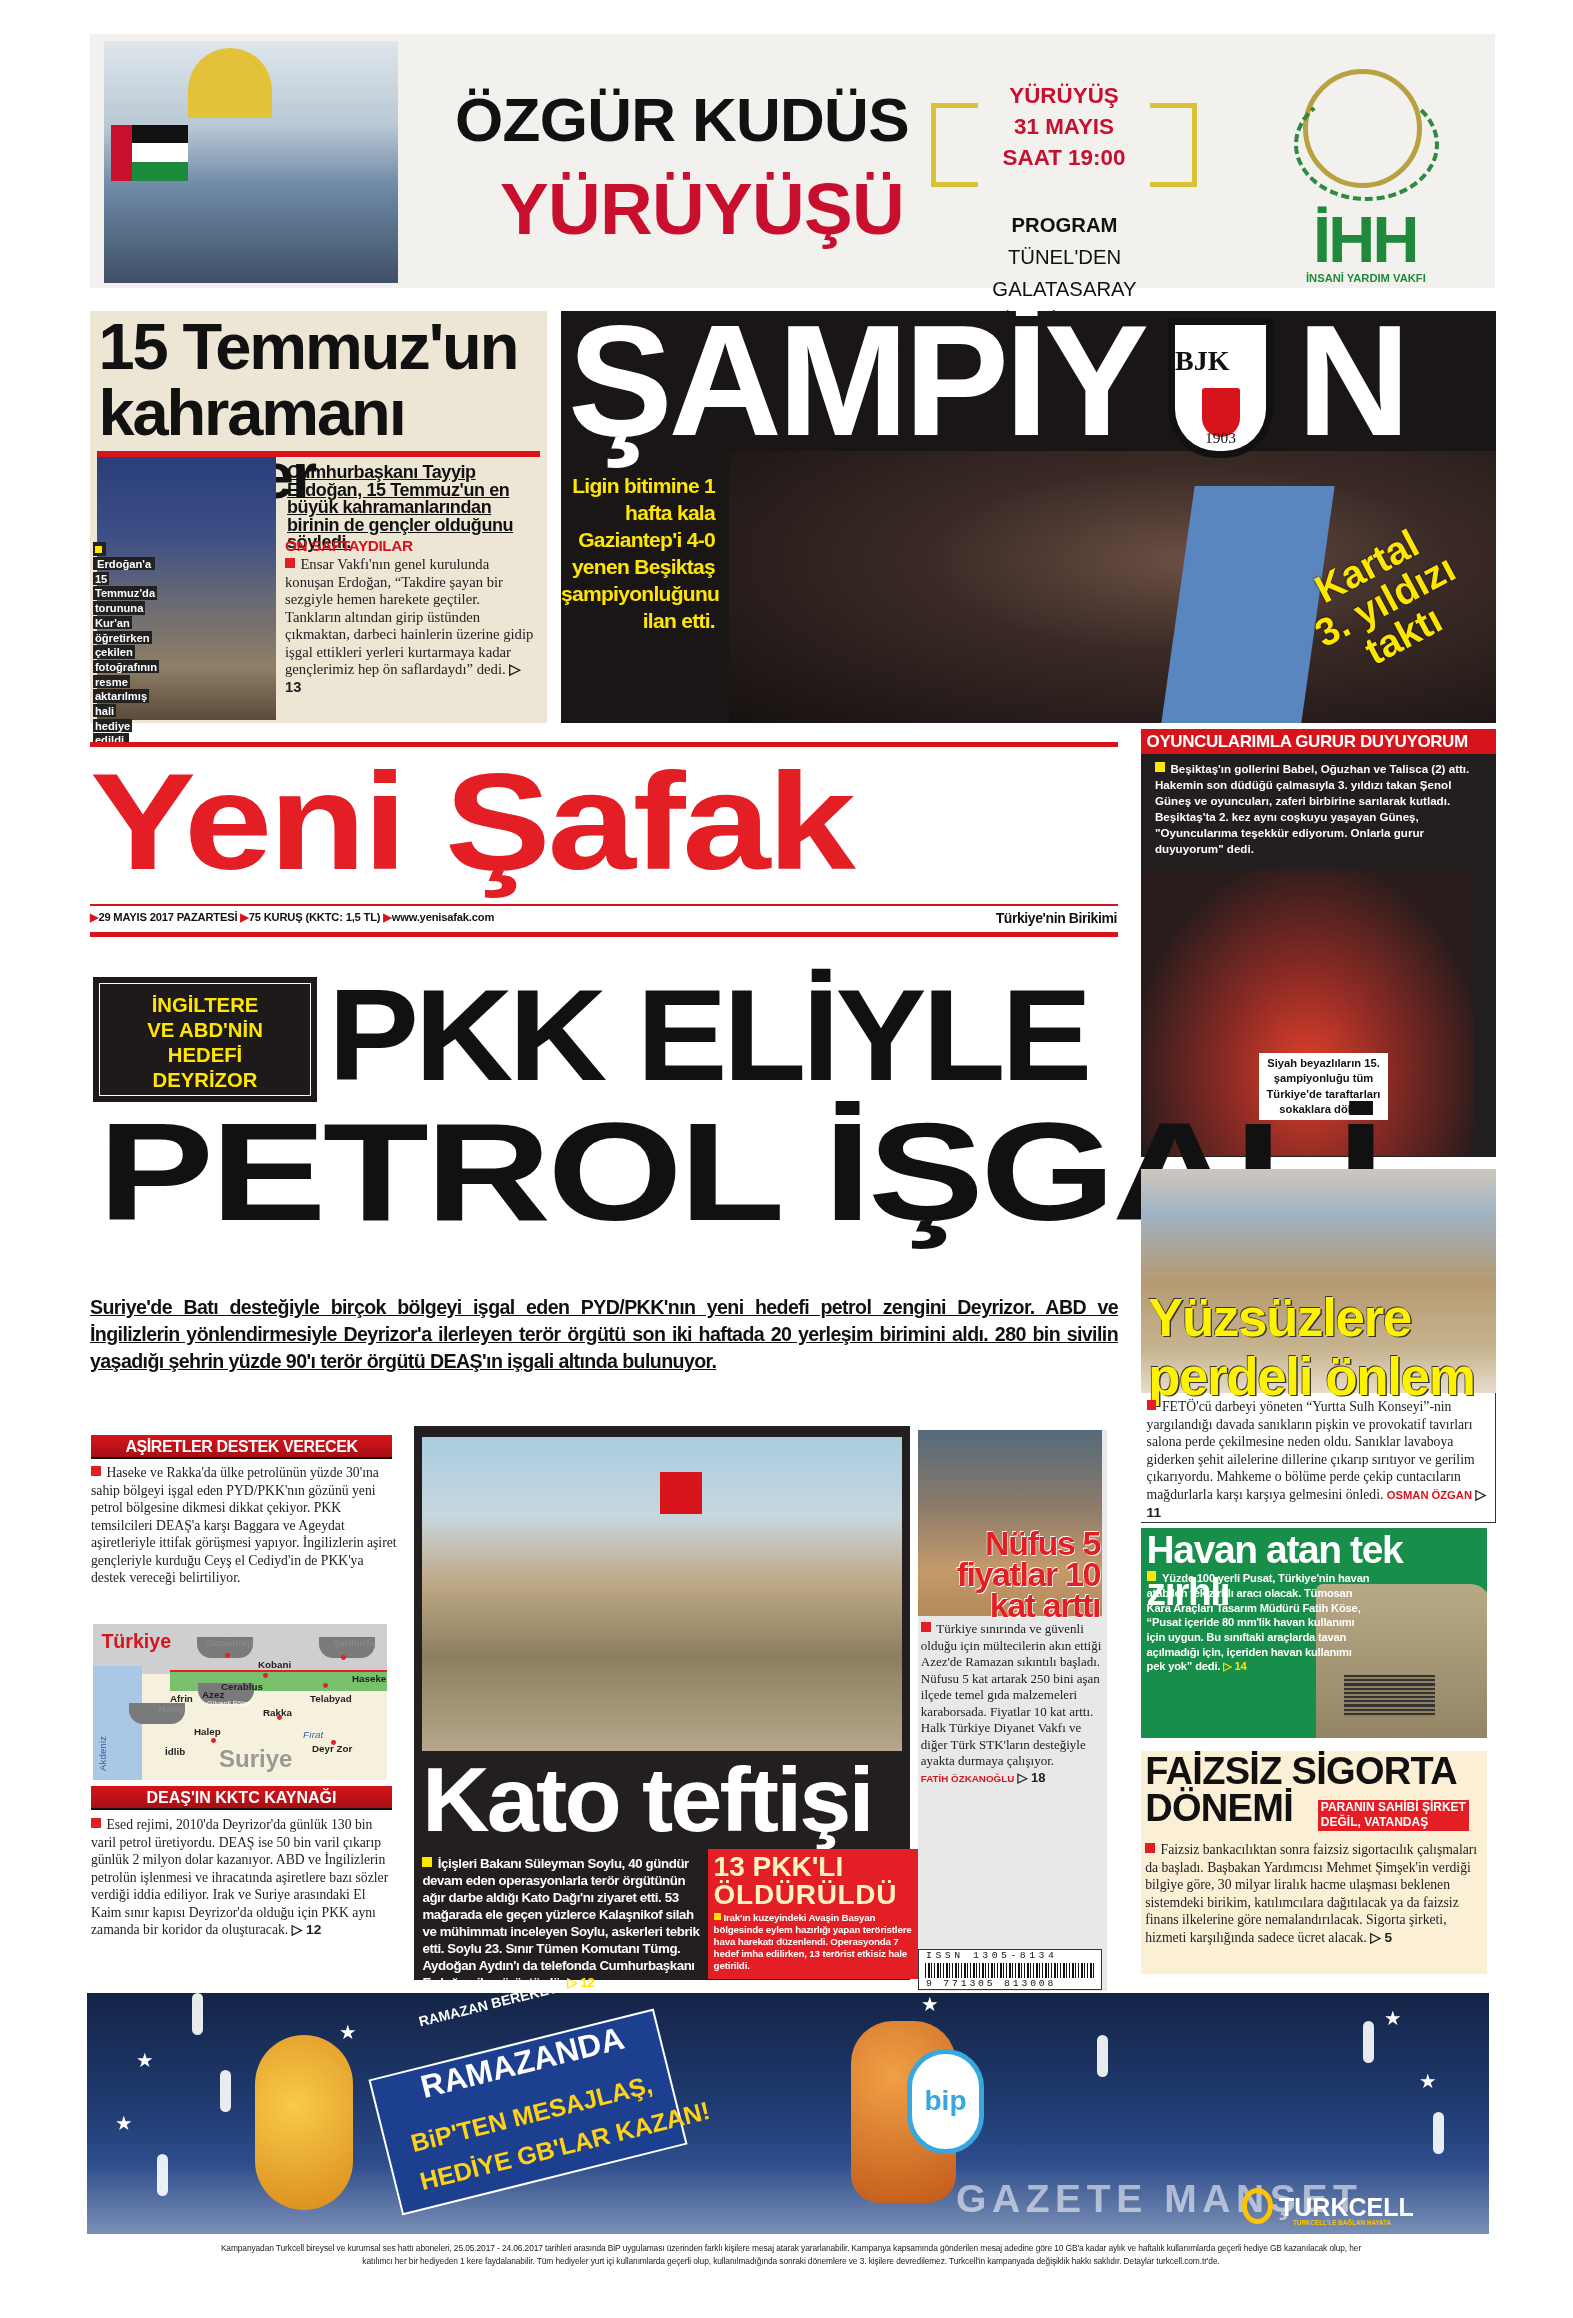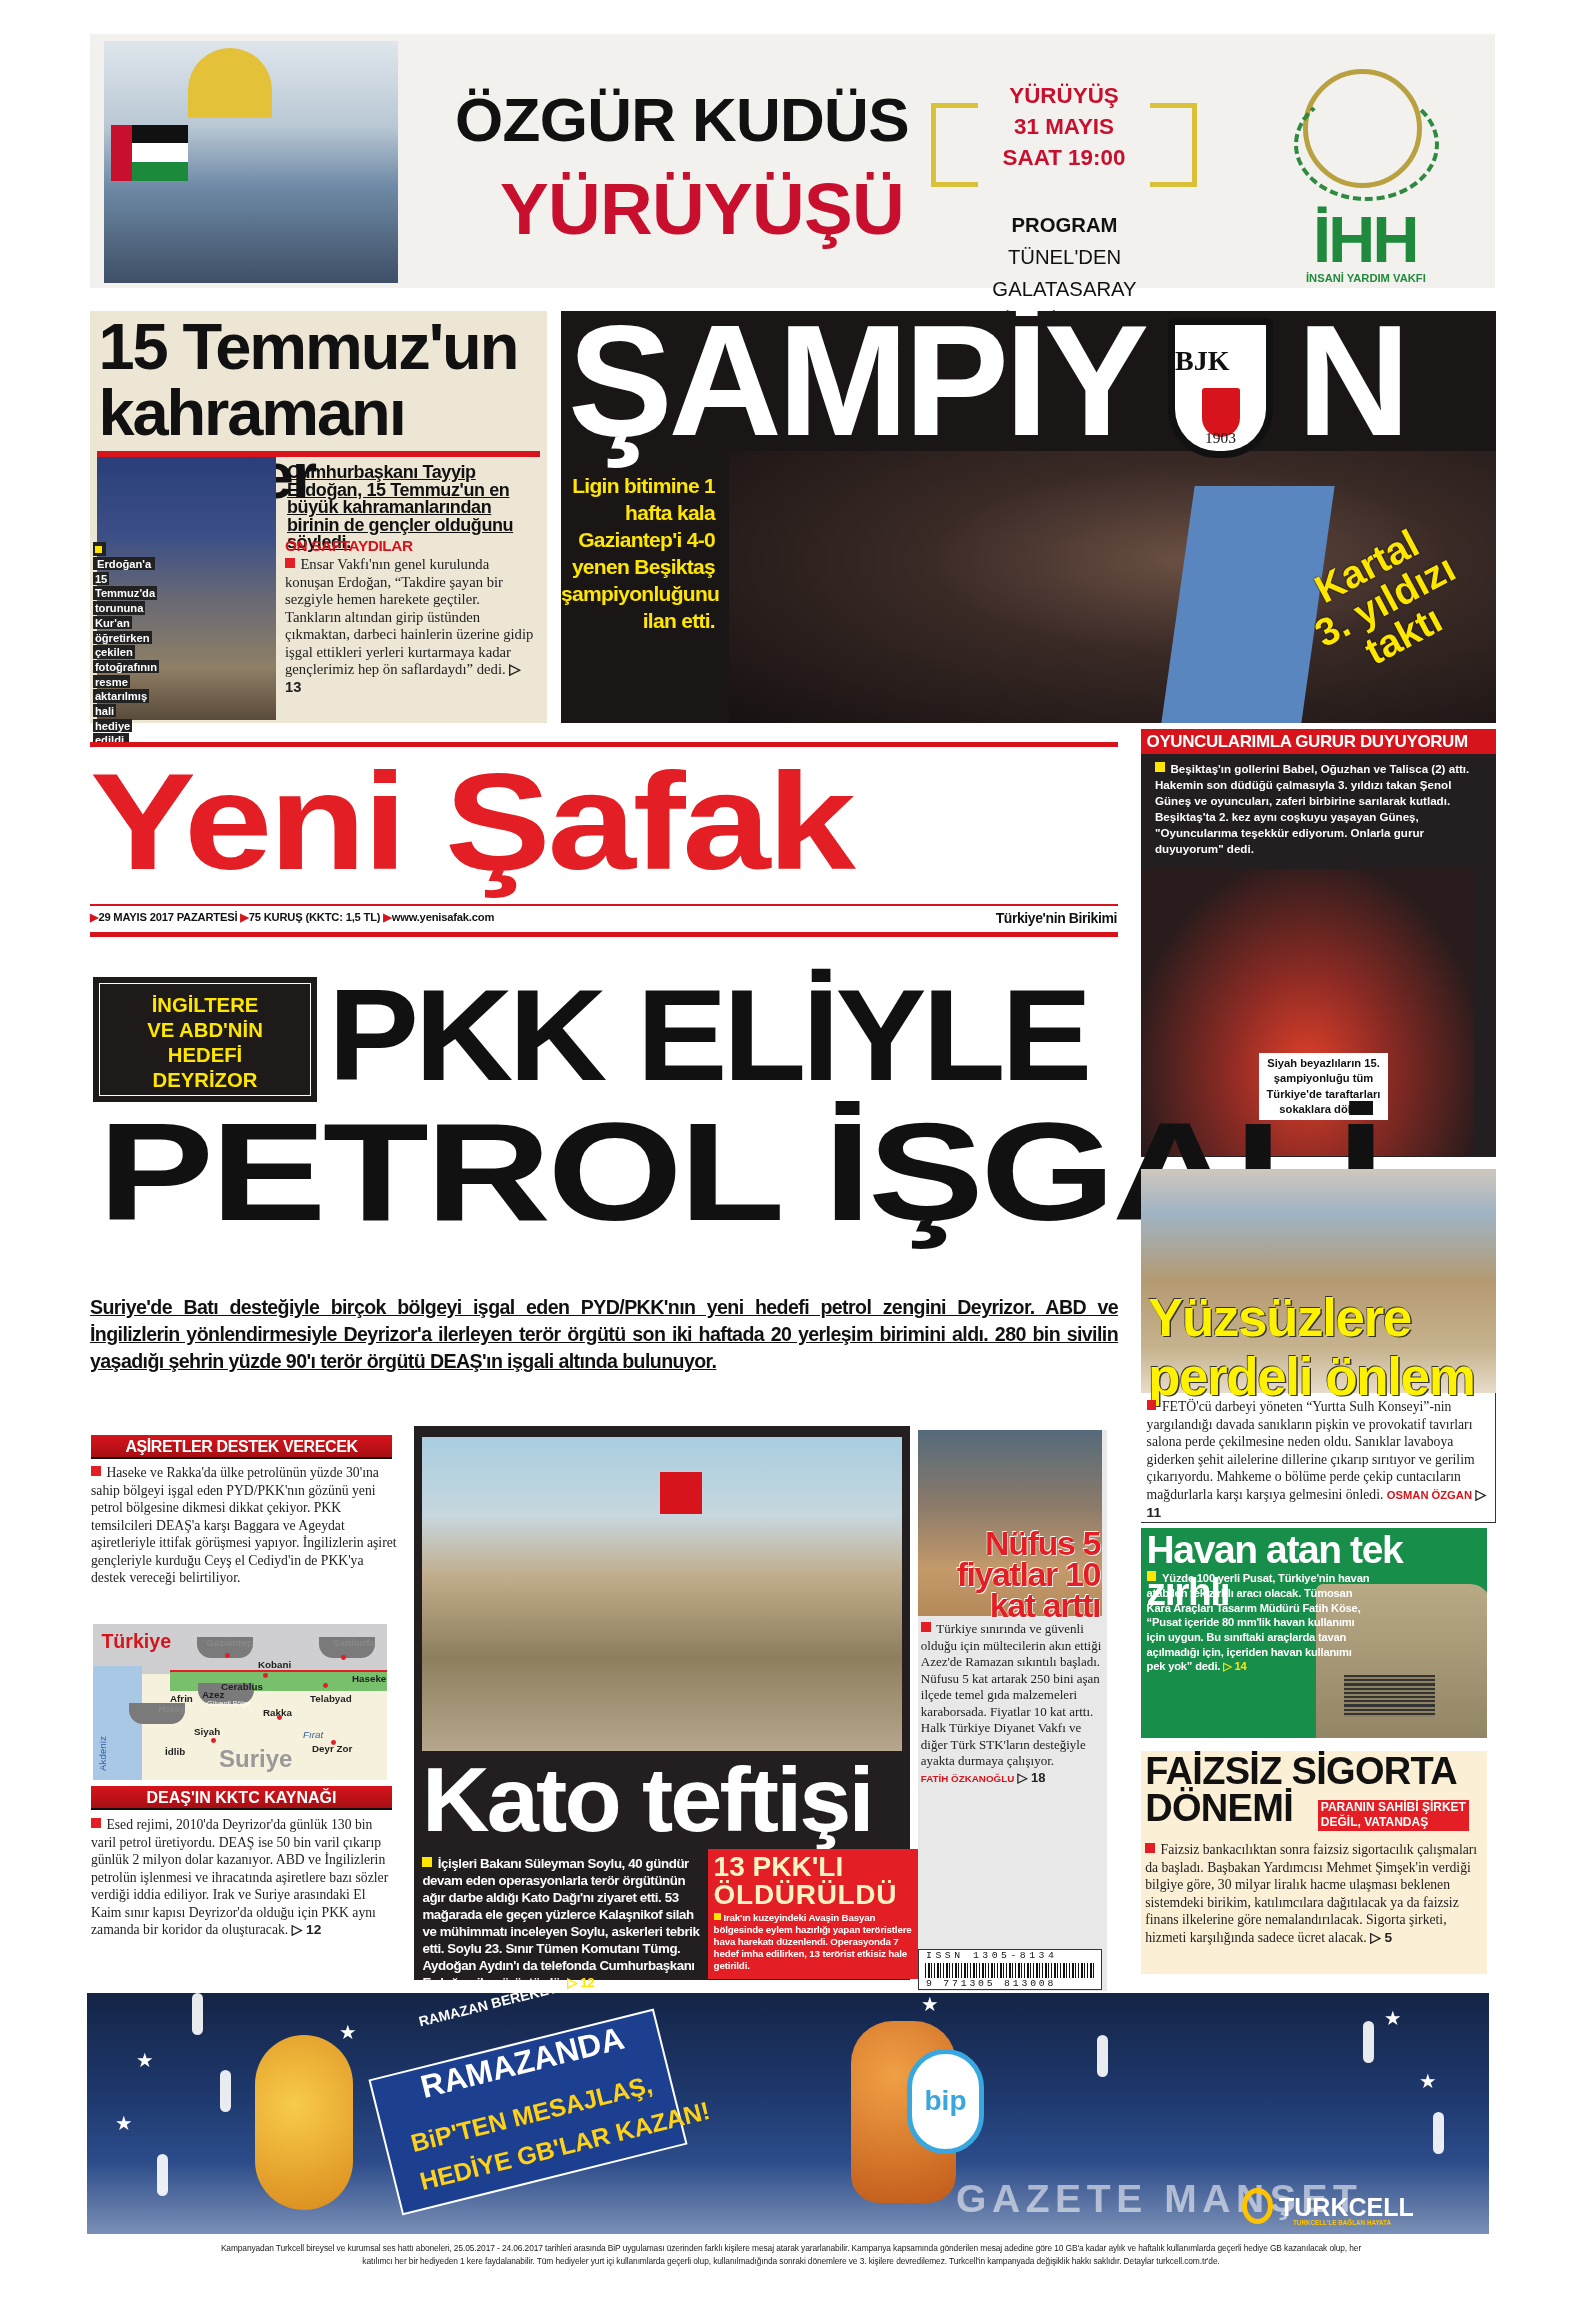--- a/index.html
+++ b/index.html
@@ -294,21 +294,21 @@
   <div class="abs lbl gray" style="left:226px;top:12.6px;">Şanlıurfa</div>
   <div class="abs lbl" style="left:165px;top:35px;">Kobani</div>
   <div class="abs lbl" style="left:128px;top:57px;">Cerablus</div>
   <div class="abs lbl" style="left:259px;top:49px;">Haseke</div>
   <div class="abs lbl" style="left:77px;top:69px;">Afrin</div>
   <div class="abs lbl" style="left:109px;top:65px;">Azez</div>
   <div class="abs lbl" style="left:114px;top:76px;color:#fff;font-size:7px;font-weight:400;">Güvenli Bölge</div>
   <div class="abs lbl" style="left:217px;top:69px;">Telabyad</div>
   <div class="abs lbl gray" style="left:36px;top:79px;">Hatay</div>
   <div class="abs lbl" style="left:170px;top:83px;">Rakka</div>
-  <div class="abs lbl" style="left:101px;top:102px;">Siyah</div>
+  <div class="abs lbl" style="left:101px;top:102px;">Halep</div>
   <div class="abs lbl" style="left:210px;top:105px;color:#2e5fa8;font-weight:400;font-style:italic;">Fırat</div>
   <div class="abs lbl" style="left:72px;top:122px;">İdlib</div>
   <div class="abs lbl" style="left:219px;top:119px;">Deyr Zor</div>
   <div class="abs lbl big" style="left:126px;top:121px;">Suriye</div>
   <div class="abs lbl" style="left:4.2px;top:147px;color:#2e5fa8;font-weight:400;transform:rotate(-90deg);transform-origin:left top;">Akdeniz</div>
   <div class="abs dot" style="left:132px;top:29.4px;"></div>
   <div class="abs dot" style="left:248px;top:31px;"></div>
   <div class="abs dot" style="left:170px;top:49px;"></div>
   <div class="abs dot" style="left:230px;top:59px;"></div>
   <div class="abs dot" style="left:184px;top:91px;"></div>

